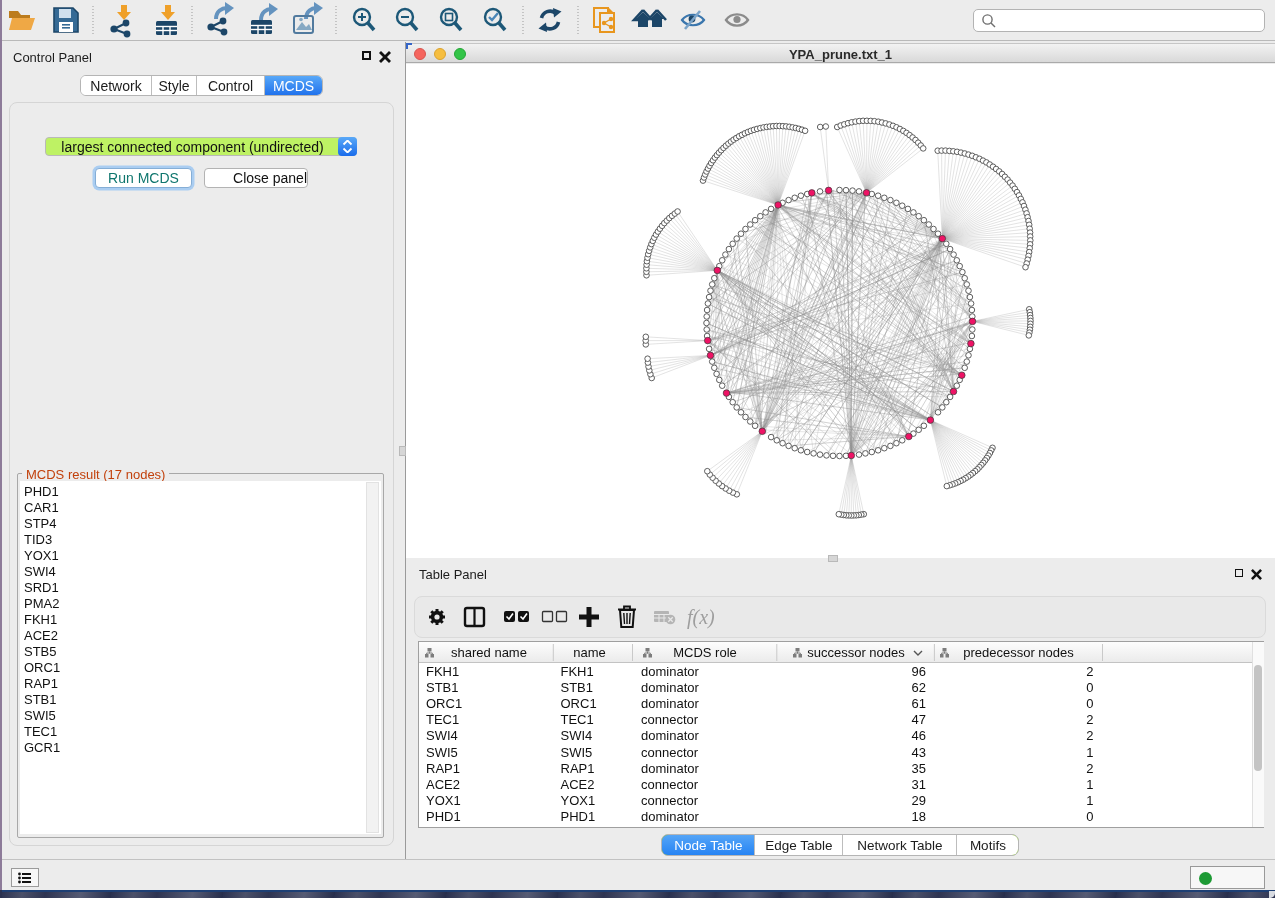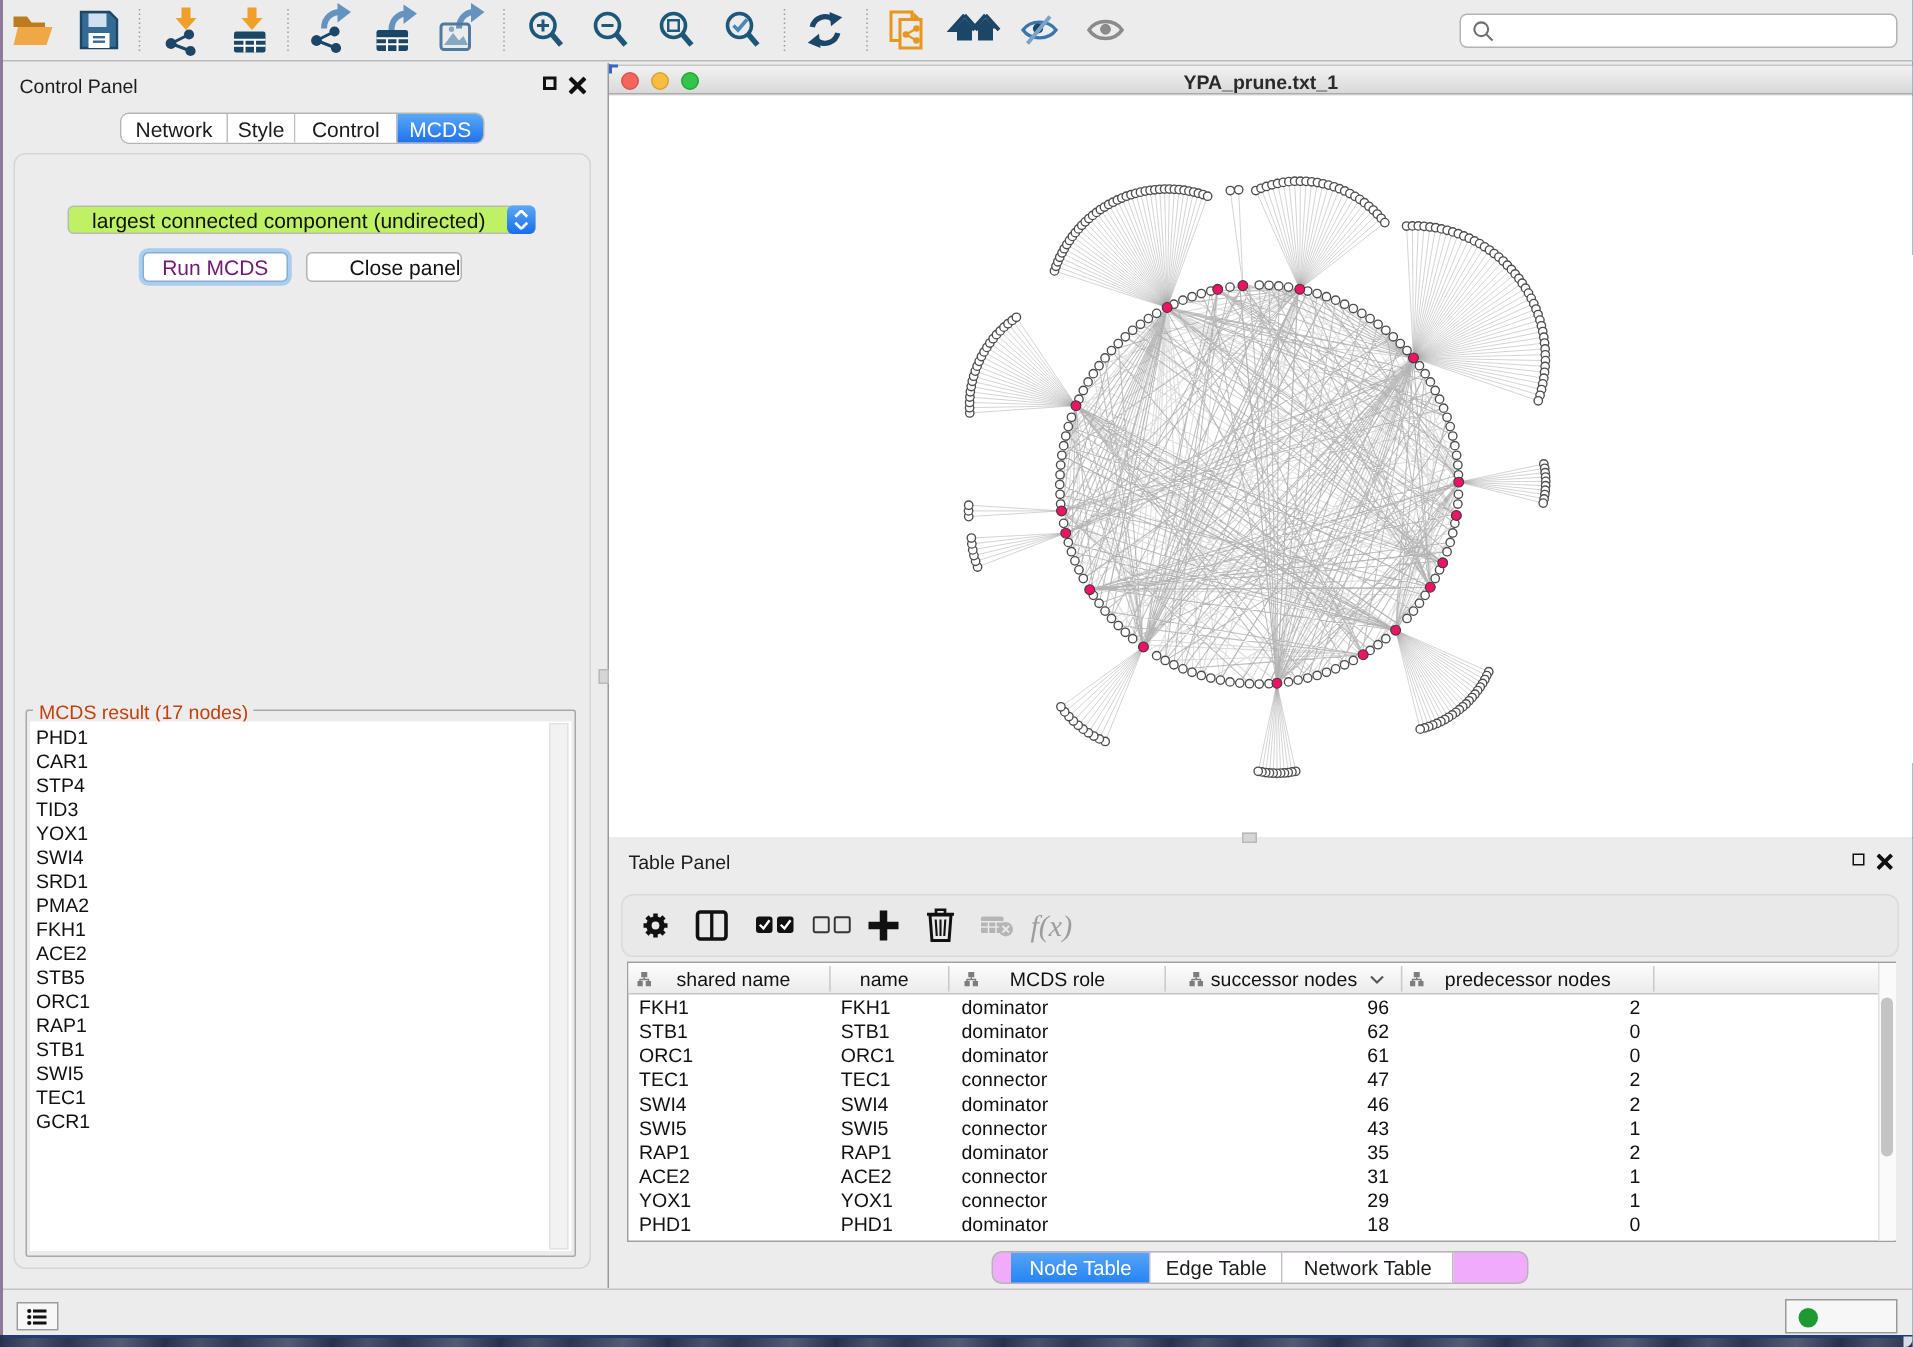--- a/index.html
+++ b/index.html
@@ -182,21 +182,21 @@
   </div>
   <div class="abs" style="left:43px;top:95px;width:312px;height:19px;border:1px solid #b9b9b9;border-radius:4px;background:#bef264;">
     <div class="abs" style="left:0;top:1px;width:293px;text-align:center;font-size:14px;color:#111;">largest connected component (undirected)</div>
     <div class="abs" style="right:-1px;top:-1px;width:19px;height:19px;border-radius:4px;background:linear-gradient(#5aa9f8,#1a6ceb);">
       <svg width="11" height="13" viewBox="0 0 11 13" style="position:absolute;left:4px;top:3px">
         <path d="M1.5,4.5 L5.5,0.5 L9.5,4.5" stroke="#fff" stroke-width="1.8" fill="none"></path>
         <path d="M1.5,8.5 L5.5,12.5 L9.5,8.5" stroke="#fff" stroke-width="1.8" fill="none"></path>
       </svg>
     </div>
   </div>
-  <div class="abs" style="left:93px;top:126px;width:97px;height:20px;border:1px solid #85aed6;border-radius:4px;background:#fff;box-shadow:0 0 0 2.5px #aacdf1;line-height:19px;text-align:center;font-size:14px;color:#701a75;">Run MCDS</div>
+  <div class="abs" style="left:93px;top:126px;width:97px;height:20px;border:1px solid #85aed6;border-radius:4px;background:#fff;box-shadow:0 0 0 2.5px #aacdf1;line-height:19px;text-align:center;font-size:14px;color:#0f766e;">Run MCDS</div>
   <div class="abs" style="left:202px;top:126px;width:104px;height:20px;border:1px solid #b3b3b3;border-radius:4px;background:#fff;line-height:19px;text-align:right;font-size:14px;color:#111;">Close panel</div>
   <div class="abs" style="left:15px;top:431px;width:367px;height:365px;border:1px solid #a8a8a8;border-radius:2px;"></div>
   <div class="abs" style="left:20px;top:425px;padding:0 4px;background:#ececec;font-size:13px;color:#c2410c;">MCDS result (17 nodes)</div>
   <div class="abs" style="left:18px;top:439px;width:361px;height:353px;background:#fff;"></div>
   <div class="abs" style="left:22px;top:442px;font-size:13px;line-height:16px;color:#111;">PHD1<br>CAR1<br>STP4<br>TID3<br>YOX1<br>SWI4<br>SRD1<br>PMA2<br>FKH1<br>ACE2<br>STB5<br>ORC1<br>RAP1<br>STB1<br>SWI5<br>TEC1<br>GCR1</div>
   <div class="abs" style="left:364px;top:440px;width:13px;height:351px;background:#f2f2f2;border:1px solid #e2e2e2;"></div>
 </div>
 <div class="abs" id="vdiv"></div>
 <div class="abs" style="left:399px;top:446px;width:7px;height:10px;background:#d6d6d6;border:1px solid #b9b9b9;z-index:3"></div>
 <div class="abs" style="left:828px;top:555px;width:10px;height:7px;background:#d6d6d6;border:1px solid #b9b9b9;z-index:3"></div>
@@ -382,21 +382,21 @@
             <text x="222" y="12">dominator</text>
             <text x="507" y="12" text-anchor="end">18</text>
             <text x="674.5" y="12" text-anchor="end">0</text>
         </g>
       </g>
     </svg>
     <div class="abs" style="left:833px;top:0px;width:12px;height:185px;background:#fafafa;border-left:1px solid #e0e0e0;">
       <div class="abs" style="left:1.5px;top:23px;width:8px;height:106px;background:#c4c4c4;border-radius:4px;"></div>
     </div>
   </div>
-  <div class="abs" style="left:255.4px;top:274.5px;width:358px;height:22px;border:1px solid #b5b5b5;border-radius:7px;background:#f0abfc;overflow:hidden;padding-left:12px;">
+  <div class="abs" style="left:255.4px;top:274.5px;width:358px;height:22px;border:1px solid #b5b5b5;border-radius:7px;background:#84cc16;overflow:hidden;">
     <div class="tabseg" style="width:93px;height:22px;line-height:21px;font-size:13.5px;background:linear-gradient(#55a5f7,#2180f3);color:#fff;">Node Table</div>
     <div class="tabseg" style="width:88px;height:22px;line-height:21px;font-size:13.5px;">Edge Table</div>
     <div class="tabseg" style="width:114px;height:22px;line-height:21px;font-size:13.5px;">Network Table</div>
     <div class="tabseg" style="width:61px;height:22px;line-height:21px;font-size:13.5px;border-right:none;">Motifs</div>
   </div>
 </div>
 <div class="abs" id="statusbar">
   <div class="abs" style="left:9px;top:8px;width:28px;height:19px;background:#f7f7f7;border:1px solid #9b9b9b;">
     <svg width="14" height="12" style="position:absolute;left:6px;top:3px" viewBox="0 0 14 12">
       <circle cx="1.5" cy="2" r="1.4" fill="#111"></circle>

